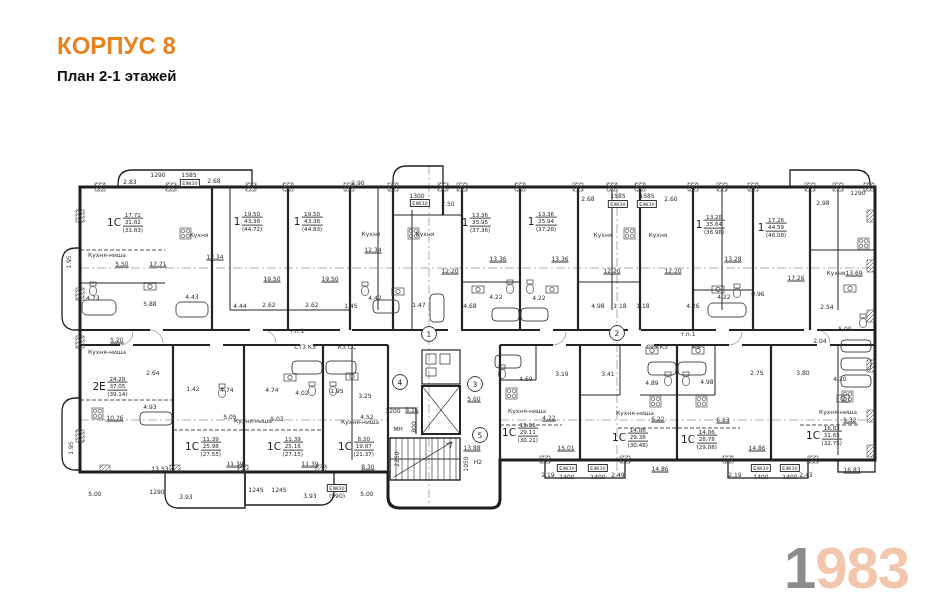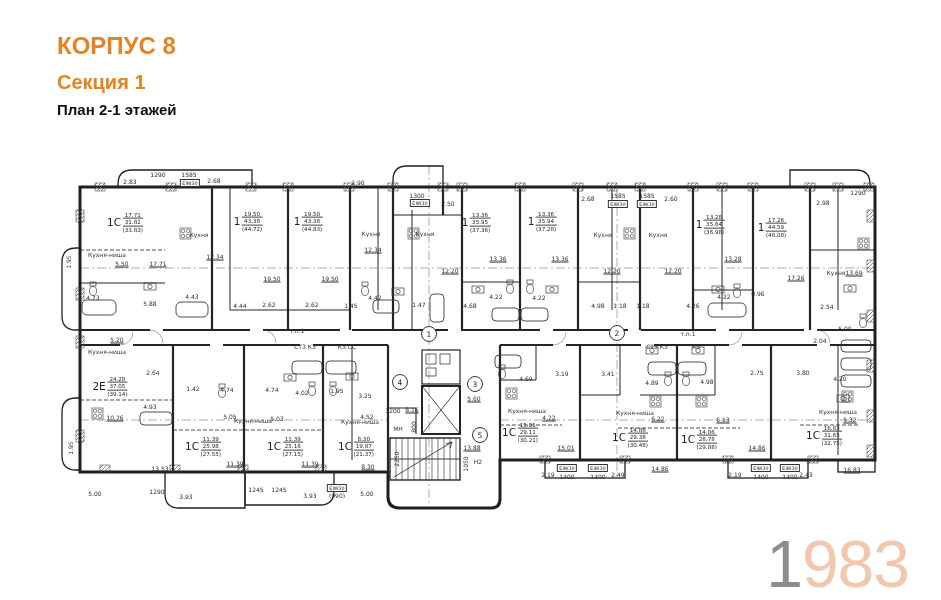--- a/index.html
+++ b/index.html
@@ -5,21 +5,21 @@
   html,body{margin:0;padding:0;background:#fff;}
   .page{position:relative;width:941px;height:600px;background:#fff;overflow:hidden;
         font-family:"Liberation Sans", sans-serif;}
   
   .header{position:absolute;left:57px;top:34px;}
   .header .korpus{color:#E8821F;font-size:24px;font-weight:bold;line-height:1.0;margin:0;}
   .header .sekcia{color:#E8821F;font-size:20px;font-weight:bold;line-height:1.0;margin:14px 0 0 0;}
   .header .plan{color:#111;font-size:15px;font-weight:bold;line-height:1.0;margin:10px 0 0 0;}
   
   .logo{position:absolute;right:32px;bottom:8px;text-align:left;}
-  .logo .year{font-size:66px;font-weight:normal;line-height:0.85;letter-spacing:-1px;}
+  .logo .year{font-size:58px;font-weight:bold;line-height:0.85;letter-spacing:-1px;}
   .logo .y1{color:#8C8C8C;}
   .logo .y983{color:#F2C7AD;}
   .logo .tag{color:#8f8f8f;font-size:8.5px;letter-spacing:1.1px;line-height:1.35;margin-top:3px;}
   
   #plan-svg{position:absolute;left:0;top:0;}
   #labels{position:absolute;left:0;top:0;width:781px;height:600px;pointer-events:none;}
   .lbl{position:absolute;transform:translate(-50%,-50%);white-space:nowrap;color:#2c2c2c;
        font-family:"DejaVu Sans", sans-serif;}
   .dim{font-size:6px;}
   .room{font-size:6px;color:#333;}
@@ -36,21 +36,20 @@
   .fire{position:absolute;transform:translate(-50%,-50%);border:0.7px solid #333;font-size:4.8px;
         padding:0.5px 1.5px;background:#fff;color:#222;font-family:"DejaVu Sans", sans-serif;}
 </style>
 </head>
 <body>
 
 <div class="page">
 
   <div class="header">
     <p class="korpus">КОРПУС 8</p>
-    <p class="sekcia">Секция 1</p>
     <p class="plan">План 2-1 этажей</p>
   </div>
 
   <svg id="plan-svg" width="941" height="600" viewBox="0 0 941 600">
     <defs>
       <pattern id="hatch" width="4" height="4" patternUnits="userSpaceOnUse">
         <path d="M0,4 L4,0" stroke="#555" stroke-width="0.7"></path>
       </pattern>
     </defs>
 

